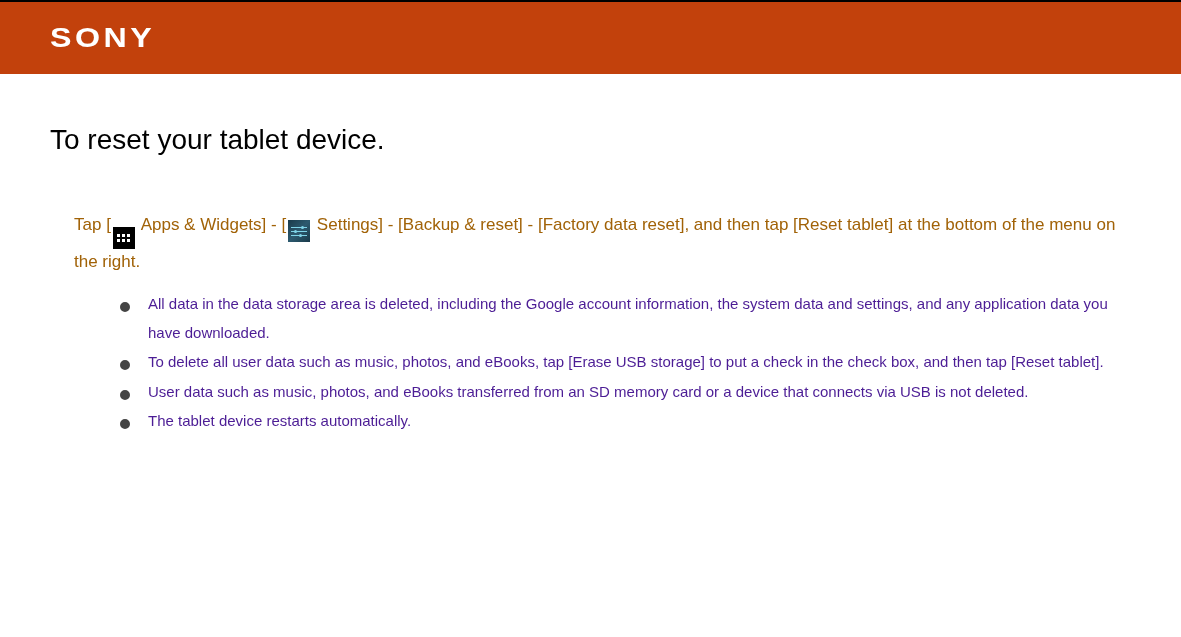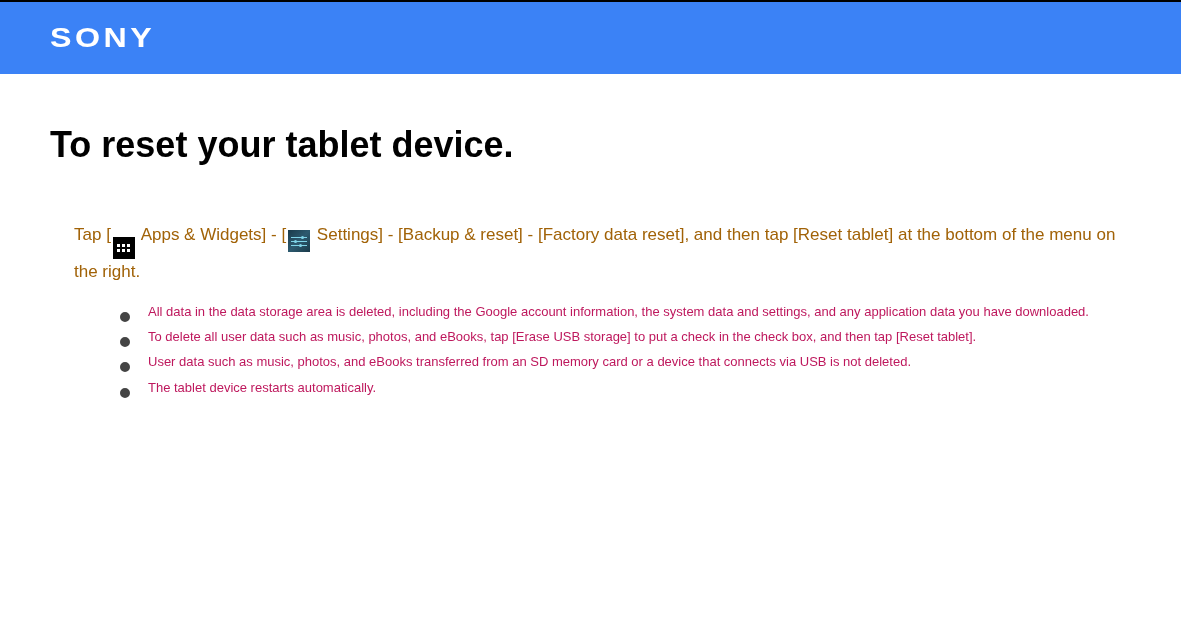--- a/index.html
+++ b/index.html
@@ -6,42 +6,42 @@
       margin: 0;
       padding: 0;
       box-sizing: border-box;
     }
     body {
       font-family: Arial, Helvetica, sans-serif;
       background: #fff;
       width: 1181px;
     }
     .top-bar {
-      background: #3b82f6;
+      background: #c2410c;
       height: 74px;
       display: flex;
       align-items: center;
       padding-left: 50px;
       border-top: 2px solid #000;
     }
     .sony-logo {
       color: #fff;
       font-family: Arial, sans-serif;
       font-weight: 900;
       font-size: 28px;
       letter-spacing: 3px;
       transform: scaleX(1.15);
       transform-origin: left;
     }
     .content {
       padding: 50px 50px 20px 50px;
     }
     .page-title {
-      font-size: 36px;
-      font-weight: bold;
+      font-size: 28px;
+      font-weight: normal;
       color: #000;
       margin-bottom: 50px;
     }
     .intro-text {
       margin-left: 24px;
       font-size: 17px;
       color: #a16207;
       line-height: 2.2;
     }
     .inline-icon {
@@ -99,22 +99,22 @@
       height: 3px;
       background: #7fd4e8;
       border-radius: 50%;
     }
     .bullet-list {
       margin-left: 70px;
       margin-top: 8px;
       list-style: none;
     }
     .bullet-list li {
-      font-size: 13px;
-      color: #be185d;
+      font-size: 15px;
+      color: #4c1d95;
       line-height: 1.95;
       padding-left: 28px;
       position: relative;
     }
     .bullet-list li::before {
       content: "";
       position: absolute;
       left: 0;
       top: 13px;
       width: 6px;

